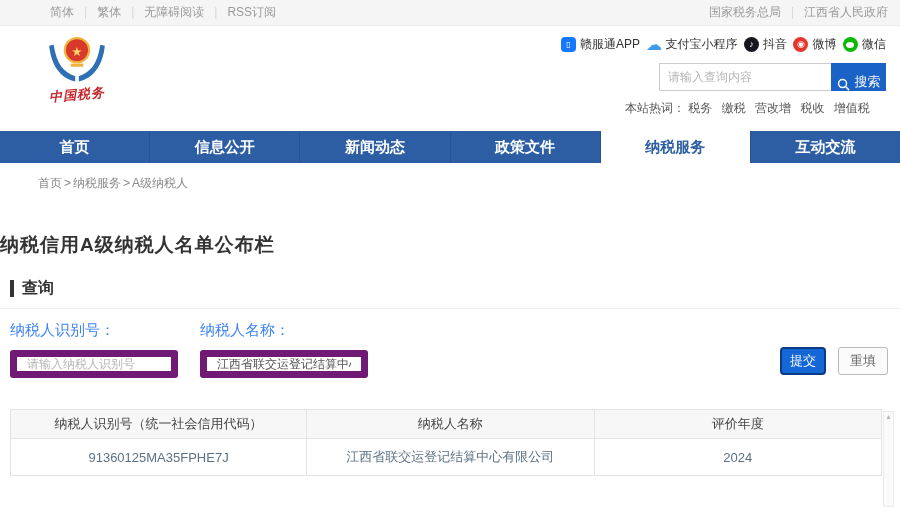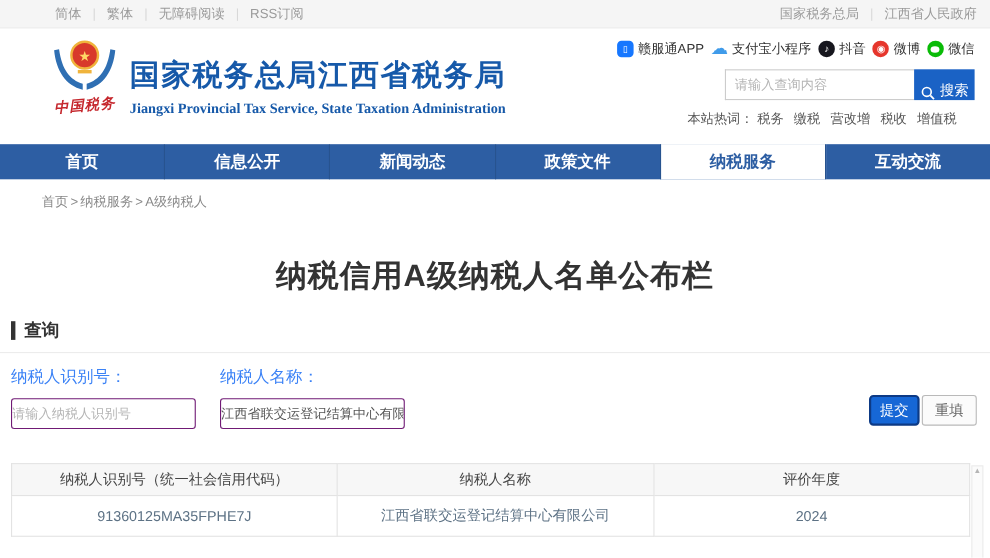--- a/index.html
+++ b/index.html
@@ -54,40 +54,40 @@
   .nav-item:last-child { border-right:none; }
   .nav-item.active { background:#fff; color:#2d5ea3; }
 
   
   .breadcrumb { margin:12px 0 0 38px; font-size:12px; color:#888; }
   .breadcrumb span { cursor:default; }
   .breadcrumb .crumb-link { cursor:pointer; }
   .bsep { margin:0 2px; color:#888; }
 
   
-  .page-title { text-align:center; margin-top:40px; font-size:28px; font-weight:bold; color:#333; letter-spacing:1px;}
+  .page-title { text-align:left; margin-top:40px; font-size:19px; font-weight:bold; color:#333; letter-spacing:1px;}
   .section-head { margin-top:20px; padding:0 0 9px 10px; border-bottom:1px solid #ececec;
     display:flex; align-items:center; }
   .section-bar { width:4px; height:17px; background:#333; margin-right:8px; }
   .section-title { font-size:16px; font-weight:bold; color:#333; }
 
   
   .form-row { position:relative; height:72px; margin-top:12px; }
   .field { position:absolute; top:0; }
   .f1 { left:10px; } .f2 { left:200px; } .f3 { left:385px; }
   .flabel { font-size:15px; font-weight:normal; color:#3b82f6; }
-  .field input { margin-top:10px; width:168px; height:28px; border:1px solid #701a75;
-    border-radius:3px; padding:0 0; font-size:12px; color:#555; outline:none; }
+  .field input { margin-top:10px; width:168px; height:28px; border:7px solid #701a75;
+    border-radius:3px; padding:0 10px; font-size:12px; color:#555; outline:none; }
   .field input::placeholder { color:#b5b5b5; }
   .select { margin-top:10px; width:168px; height:28px; border:1px solid #ccc; border-radius:3px;
     display:flex; align-items:center; justify-content:space-between; padding:0 8px;
     font-size:12px; color:#555; cursor:pointer; background:#fff; }
   .caret { width:0; height:0; border-left:4px solid transparent; border-right:4px solid transparent;
     border-top:5px solid #888; }
-  .form-btns { position:absolute; right:12px; top:26px; display:flex; gap:2px; }
+  .form-btns { position:absolute; right:12px; top:26px; display:flex; gap:12px; }
   .btn-submit { width:46px; height:28px; background:#1667d6; border:2px solid #0d3a85;
     border-radius:4px; color:#fff; font-size:13px; cursor:pointer; }
   .btn-reset { width:50px; height:28px; background:#fbfbfb; border:1px solid #b9b9b9;
     border-radius:3px; color:#666; font-size:13px; cursor:pointer; }
 
   
   .table-wrap { margin:16px 10px 0 10px; position:relative; }
   table { width:calc(100% - 8px); border-collapse:collapse; table-layout:fixed; }
   th, td { border:1px solid #e3e3e3; text-align:center; font-weight:normal;margin-left:44px; }
   th { height:29px; background:#f7f7f7; font-size:13px; color:#444; }
@@ -115,24 +115,20 @@
     <div class="brand">
       <div class="logo-wrap">
         <svg width="58" height="52" viewBox="0 0 64 58">
           <path d="M6,12 C9,33 17,43 30,47 L30,53 C13,49 3,34 1,13 Z" fill="#2f6fb3"></path>
           <path d="M58,12 C55,33 47,43 34,47 L34,53 C51,49 61,34 63,13 Z" fill="#2f6fb3"></path>
           <circle cx="32" cy="18" r="13.5" fill="#d8392b" stroke="#f0b43c" stroke-width="2.5"></circle>
           <text x="32" y="24" text-anchor="middle" font-size="14" fill="#ffd766">★</text>
           <rect x="25" y="33" width="14" height="3.5" fill="#f0b43c"></rect>
         </svg>
         <div class="logo-caption">中国税务</div>
-      </div>
-      <div class="brand-text">
-        <div class="brand-title">国家税务总局江西省税务局</div>
-        <div class="brand-sub">Jiangxi Provincial Tax Service, State Taxation Administration</div>
       </div>
     </div>
 
     <div class="hright">
       <div class="qlinks">
         <span class="qitem">
           <span class="qicon qi-app">▯</span>
           <span>赣服通APP</span>
         </span>
         <span class="qitem">

